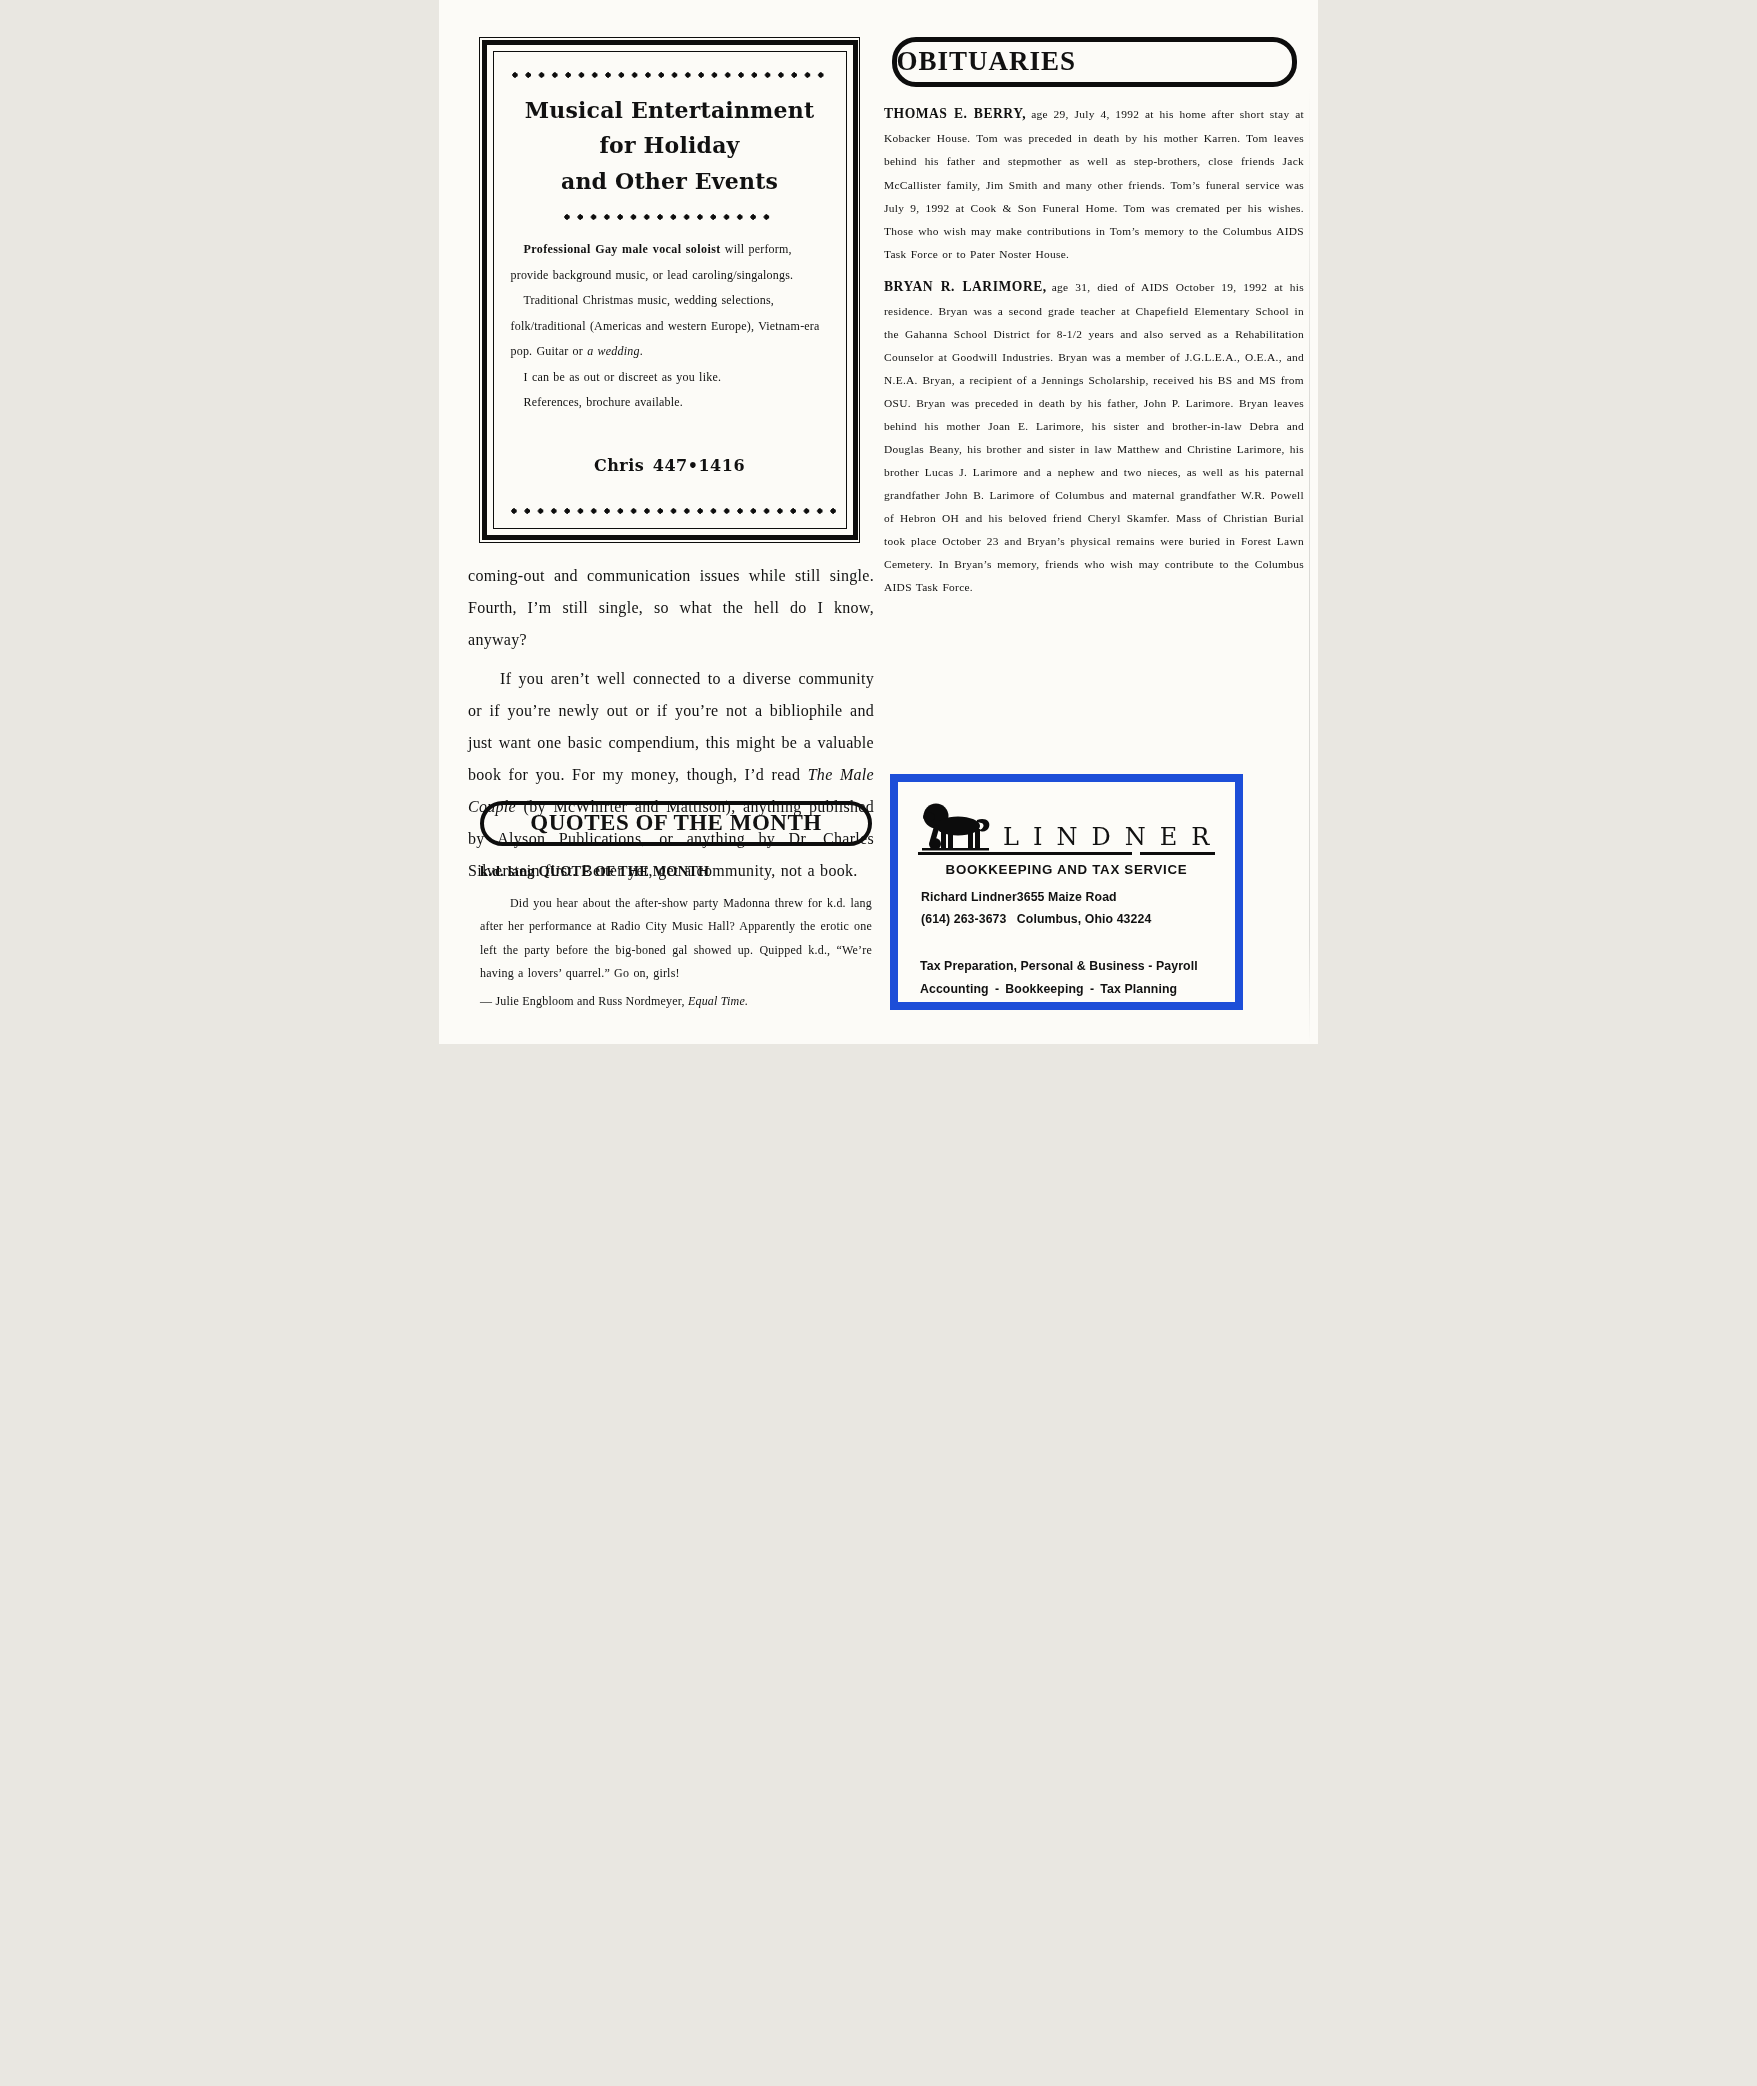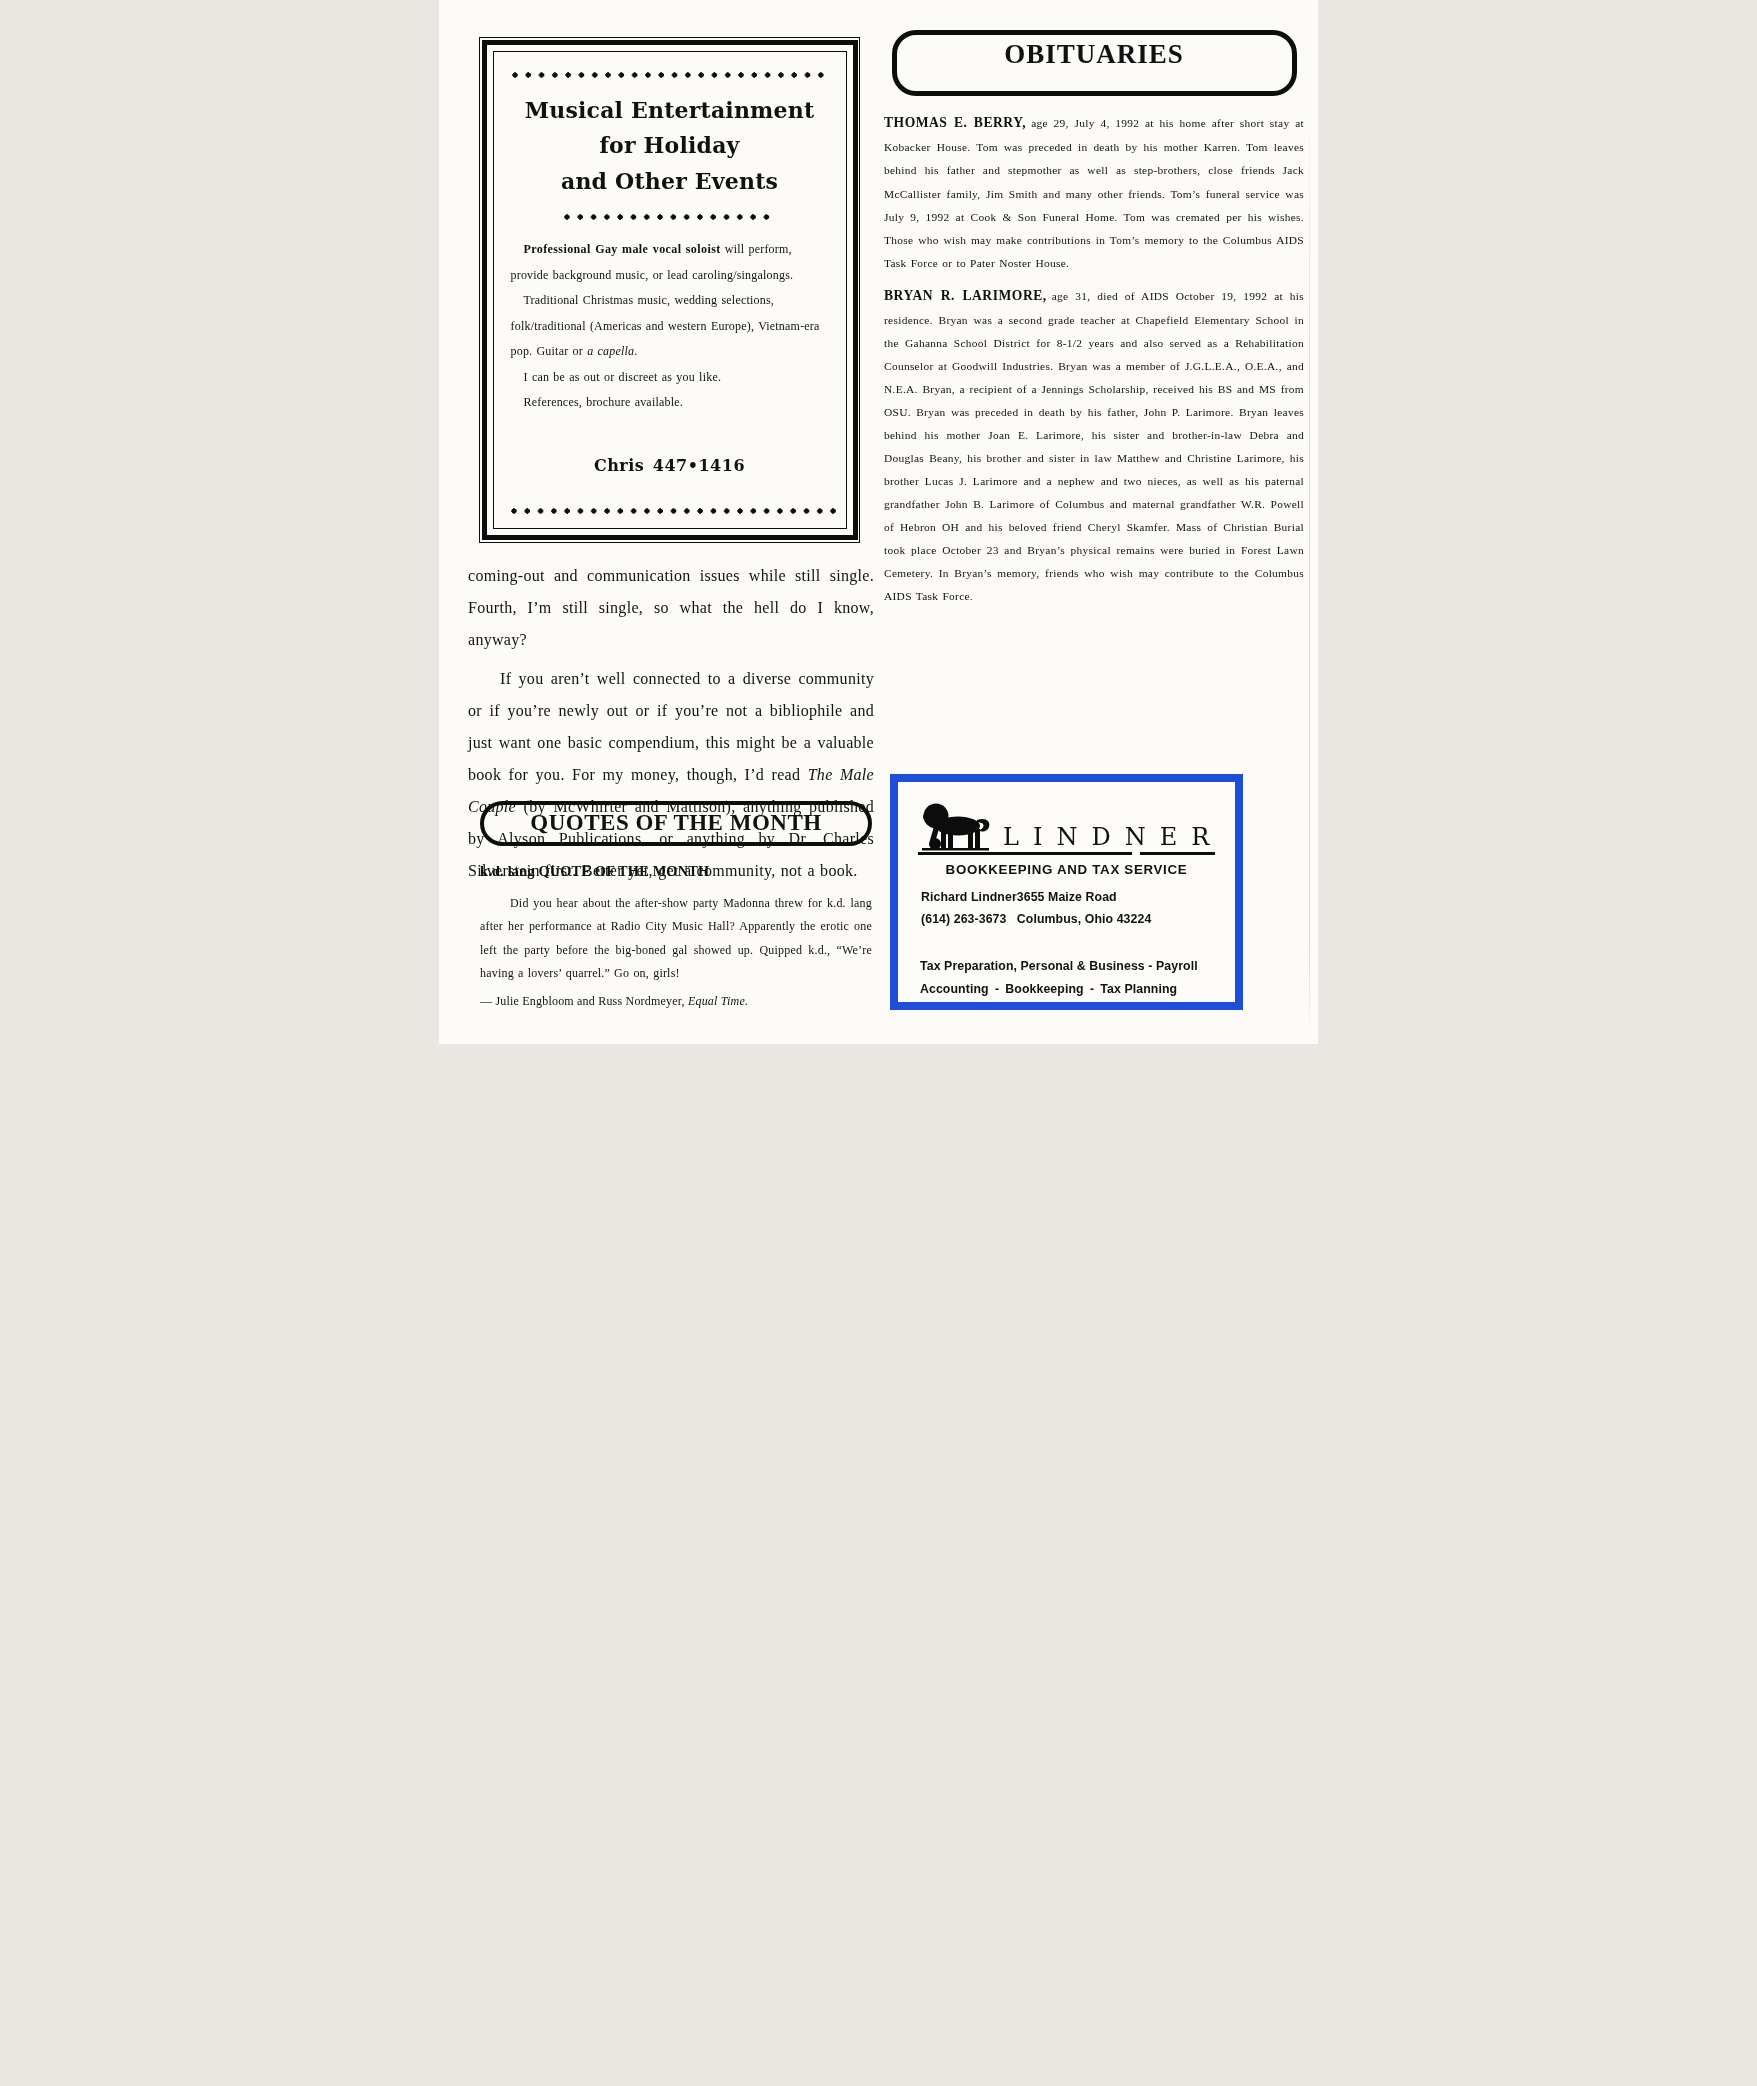--- a/index.html
+++ b/index.html
@@ -38,22 +38,22 @@
   .ad-body .indent{text-indent:13px;}
   .ad-lead{font-weight:bold;letter-spacing:0.4px;}
   .ad-contact{
     text-align:center;font-weight:bold;font-size:16px;letter-spacing:0.5px;
     margin-top:41px;font-family:"DejaVu Serif",serif;
   }
 
   
   .obit-section{position:absolute;left:445px;top:30px;width:420px;}
   .obit-header-box{
-    width:395px;margin:0 auto;border:5.4px solid #0d0d0d;border-radius:24px;
-    text-align:center;padding:4px 0 21px;
+    width:395px;margin:7px auto;border:5.4px solid #0d0d0d;border-radius:24px;
+    padding:4px 0 5px;
   }
   .obit-header-box h1{
     margin:0;font-size:27px;font-weight:bold;letter-spacing:1px;
     font-family:"Liberation Serif",serif;
   }
   .obit{margin:13px 0 0;font-size:11.4px;line-height:2.02;letter-spacing:0.3px;word-spacing:1px;text-align:justify;}
   .obit + .obit{margin-top:7px;}
   .obit-name{font-size:13.6px;font-weight:bold;letter-spacing:0.5px;margin-right:5px;}
 
   
@@ -105,21 +105,21 @@
           <div class="ad-b3">
       <div class="dots dots-top"></div>
       <div class="ad-title">
         <div>Musical Entertainment</div>
         <div>for Holiday</div>
         <div>and Other Events</div>
       </div>
       <div class="dots dots-mid"></div>
       <div class="ad-body">
         <p class="indent"><span class="ad-lead">Professional Gay male vocal soloist</span><span> will perform, provide background music, or lead caroling/singalongs.</span></p>
-        <p class="indent"><span>Traditional Christmas music, wedding selections, folk/traditional (Americas and western Europe), Vietnam-era pop. Guitar or </span><em>a capella</em><span>.</span></p>
+        <p class="indent"><span>Traditional Christmas music, wedding selections, folk/traditional (Americas and western Europe), Vietnam-era pop. Guitar or </span><em>a wedding</em><span>.</span></p>
         <p class="indent">I can be as out or discreet as you like.</p>
         <p class="indent">References, brochure available.</p>
       </div>
       <div class="ad-contact">Chris 447•1416</div>
       <div class="dots dots-bottom"></div>
     </div>
         </div>
       </div>
   </div>
 

